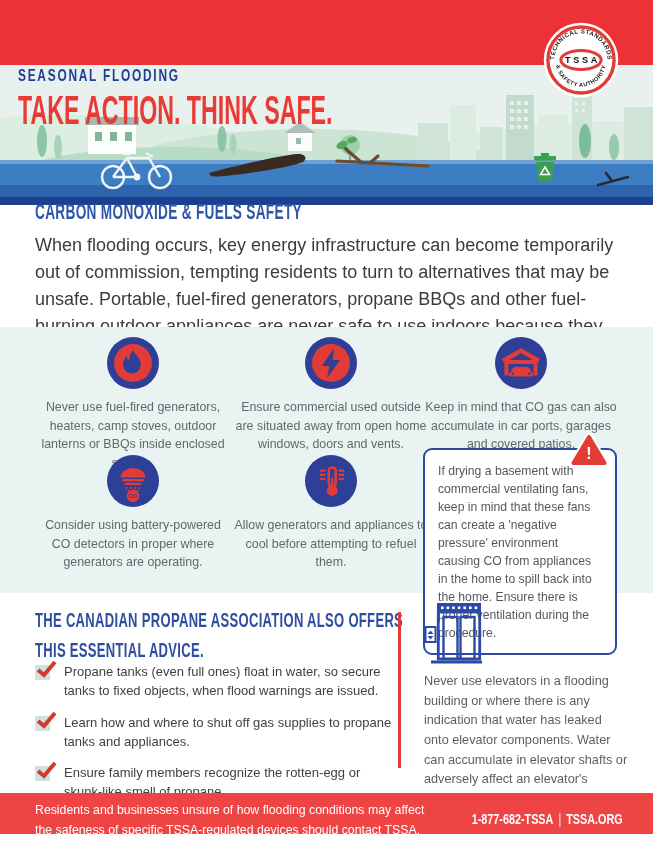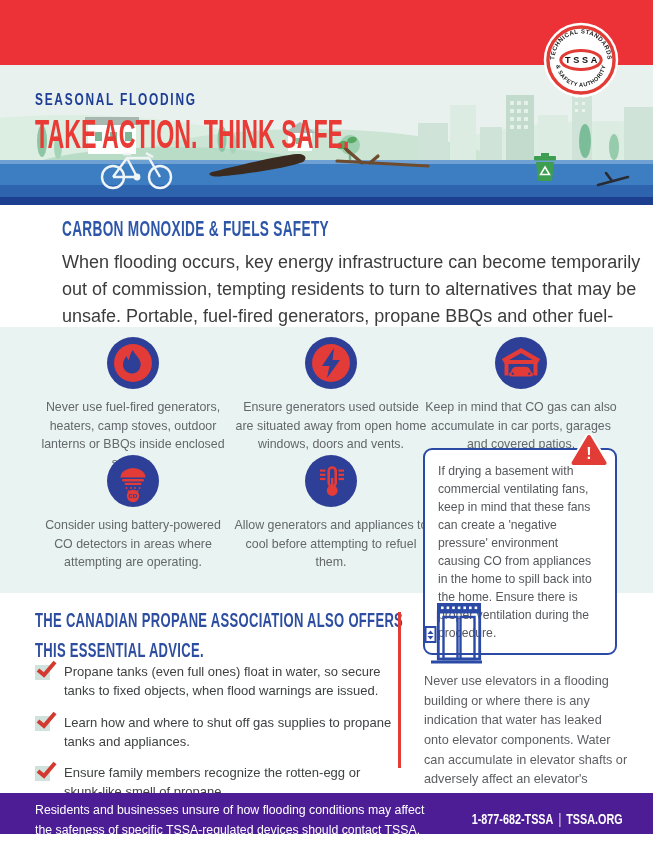--- a/index.html
+++ b/index.html
@@ -6,27 +6,27 @@
   #page{position:relative;width:653px;height:844px;background:#ffffff;overflow:hidden;}
 
   
   .cond{display:inline-block;transform:scaleX(.62);transform-origin:0 50%;font-weight:bold;white-space:nowrap;letter-spacing:.5px;}
   .cond-r{display:inline-block;transform:scaleX(.72);transform-origin:100% 50%;font-weight:bold;white-space:nowrap;}
 
   .band-top{position:absolute;left:0;top:0;width:653px;height:65px;background:#ED3237;}
 
   .hero{position:absolute;left:0;top:65px;width:653px;height:140px;background:#E8F1EE;}
   .hero svg.scene{position:absolute;left:0;top:0;}
-  .hero-text{position:absolute;left:35px;top:1px;margin-top:24px;}
+  .hero-text{position:absolute;left:18px;top:1px;}
   .kicker{font-size:17px;color:#1E3E96;letter-spacing:2.5px;transform:scaleX(.7);}
   .title{margin:2px 0 0 0;font-size:40px;color:#E93A35;transform:scaleX(.58);letter-spacing:0;}
 
   .logo{position:absolute;left:543px;top:22px;width:76px;height:76px;}
 
-  .co-section{position:absolute;left:35px;top:216px;width:588px;margin-left:27px;}
+  .co-section{position:absolute;left:35px;top:199px;width:588px;}
   .sec-head{font-size:22px;color:#2D55A8;}
   .co-body{margin:7px 0 0 0;font-size:18px;line-height:1.5;color:#3C3C3D;}
 
   .tips-band{position:absolute;left:0;top:327px;width:653px;height:266px;background:#E9F3F1;}
   .tip{position:absolute;text-align:center;}
   .tip svg.tip-icon{display:block;margin:0 auto;}
   .tip-text{margin:9px 0 0 0;font-size:12.4px;line-height:1.5;color:#64676B;}
   .t1{left:35px;top:10px;width:196px;}
   .t2{left:233px;top:10px;width:196px;}
   .t3{left:420px;top:10px;width:202px;}
@@ -47,21 +47,21 @@
   .checkbox svg{position:absolute;left:1px;top:-5px;}
   .check-item p{margin:0 0 0 14px;font-size:13px;line-height:1.45;color:#3F4142;}
 
   .divider{position:absolute;left:398px;top:612px;width:3px;height:156px;background:#E23C36;}
 
   .elevator-icon{position:absolute;left:424px;top:601px;}
   .elevator-head{position:absolute;left:494px;top:609px;line-height:26px;}
   .elevator-head .cond{font-size:20px;color:#2B4AA5;display:block;transform-origin:0 0;}
   .elevator-body{position:absolute;left:424px;top:672px;width:204px;margin:0;font-size:12.7px;line-height:1.55;color:#5C5E62;}
 
-  .footer{position:absolute;left:0;top:793px;width:653px;height:41px;background:#4c1d95;}
+  .footer{position:absolute;left:0;top:793px;width:653px;height:41px;background:#ef4444;}
   .footer-left{position:absolute;left:35px;top:8px;width:400px;margin:0;font-size:12.3px;line-height:1.6;color:#ffffff;}
   .footer-right{position:absolute;right:30px;top:17px;font-size:15px;color:#ffffff;}
   .footer-right .sep{font-weight:normal;padding:0 7px;opacity:.9;}
 </style>
 </head>
 <body>
 
 <div id="page">
 
   <div class="band-top"></div>
@@ -204,21 +204,21 @@
       </svg>
       <p class="tip-text">Never use fuel-fired generators, heaters, camp stoves, outdoor lanterns or BBQs inside enclosed spaces.</p>
     </div>
 
     <div class="tip t2">
       <svg class="tip-icon" width="52" height="52" viewBox="0 0 52 52">
         <circle cx="26" cy="26" r="26" fill="#2D3F96"></circle>
         <circle cx="26" cy="26" r="19" fill="#E23B38"></circle>
         <polygon points="29,11 17,29 24.5,29 22,41 35,23 27.5,23" fill="#2D3F96"></polygon>
       </svg>
-      <p class="tip-text">Ensure generators used outside are situated away from open home windows, doors and vents.</p>
+      <p class="tip-text">Ensure commercial used outside are situated away from open home windows, doors and vents.</p>
     </div>
 
     <div class="tip t3">
       <svg class="tip-icon" width="52" height="52" viewBox="0 0 52 52">
         <circle cx="26" cy="26" r="26" fill="#2D3F96"></circle>
         <path d="M8 24 L26 13.5 L44 24" stroke="#E23B38" stroke-width="4.5" fill="none"></path>
         <rect x="9.5" y="23" width="4" height="15.5" fill="#E23B38"></rect>
         <rect x="38.5" y="23" width="4" height="15.5" fill="#E23B38"></rect>
         <rect x="9.5" y="23" width="33" height="4" fill="#E23B38"></rect>
         <path d="M15.5 38 C16 32.5 18.3 29.8 21 29.8 H31 C33.7 29.8 36 32.5 36.5 38 Z" fill="#E23B38"></path>
@@ -240,21 +240,21 @@
             <circle cx="24" cy="33" r="1"></circle>
             <circle cx="28" cy="33" r="1"></circle>
             <circle cx="32.5" cy="33" r="1"></circle>
           <circle cx="21.5" cy="36" r="1"></circle>
             <circle cx="26" cy="36" r="1"></circle>
             <circle cx="30.5" cy="36" r="1"></circle>
         </g>
         <circle cx="26" cy="41" r="6.2" fill="#E23B38"></circle>
         <text x="26" y="43.4" font-size="6" font-weight="bold" fill="#2D3F96" text-anchor="middle" font-family="Liberation Sans, sans-serif">CO</text>
       </svg>
-      <p class="tip-text">Consider using battery-powered CO detectors in areas where attempting are operating.</p>
+      <p class="tip-text">Consider using battery-powered CO detectors in proper where generators are operating.</p>
     </div>
 
     <div class="tip t5">
       <svg class="tip-icon" width="52" height="52" viewBox="0 0 52 52">
         <circle cx="26" cy="26" r="26" fill="#2D3F96"></circle>
         <rect x="23.7" y="12.5" width="7" height="19" rx="3.5" fill="none" stroke="#E23B38" stroke-width="2.6"></rect>
         <circle cx="27.2" cy="35.5" r="5.4" fill="#E23B38"></circle>
         <rect x="26" y="23" width="2.5" height="11" fill="#E23B38"></rect>
         <g fill="#E23B38">
           <rect x="15" y="14.5" width="5.5" height="2.2"></rect>

